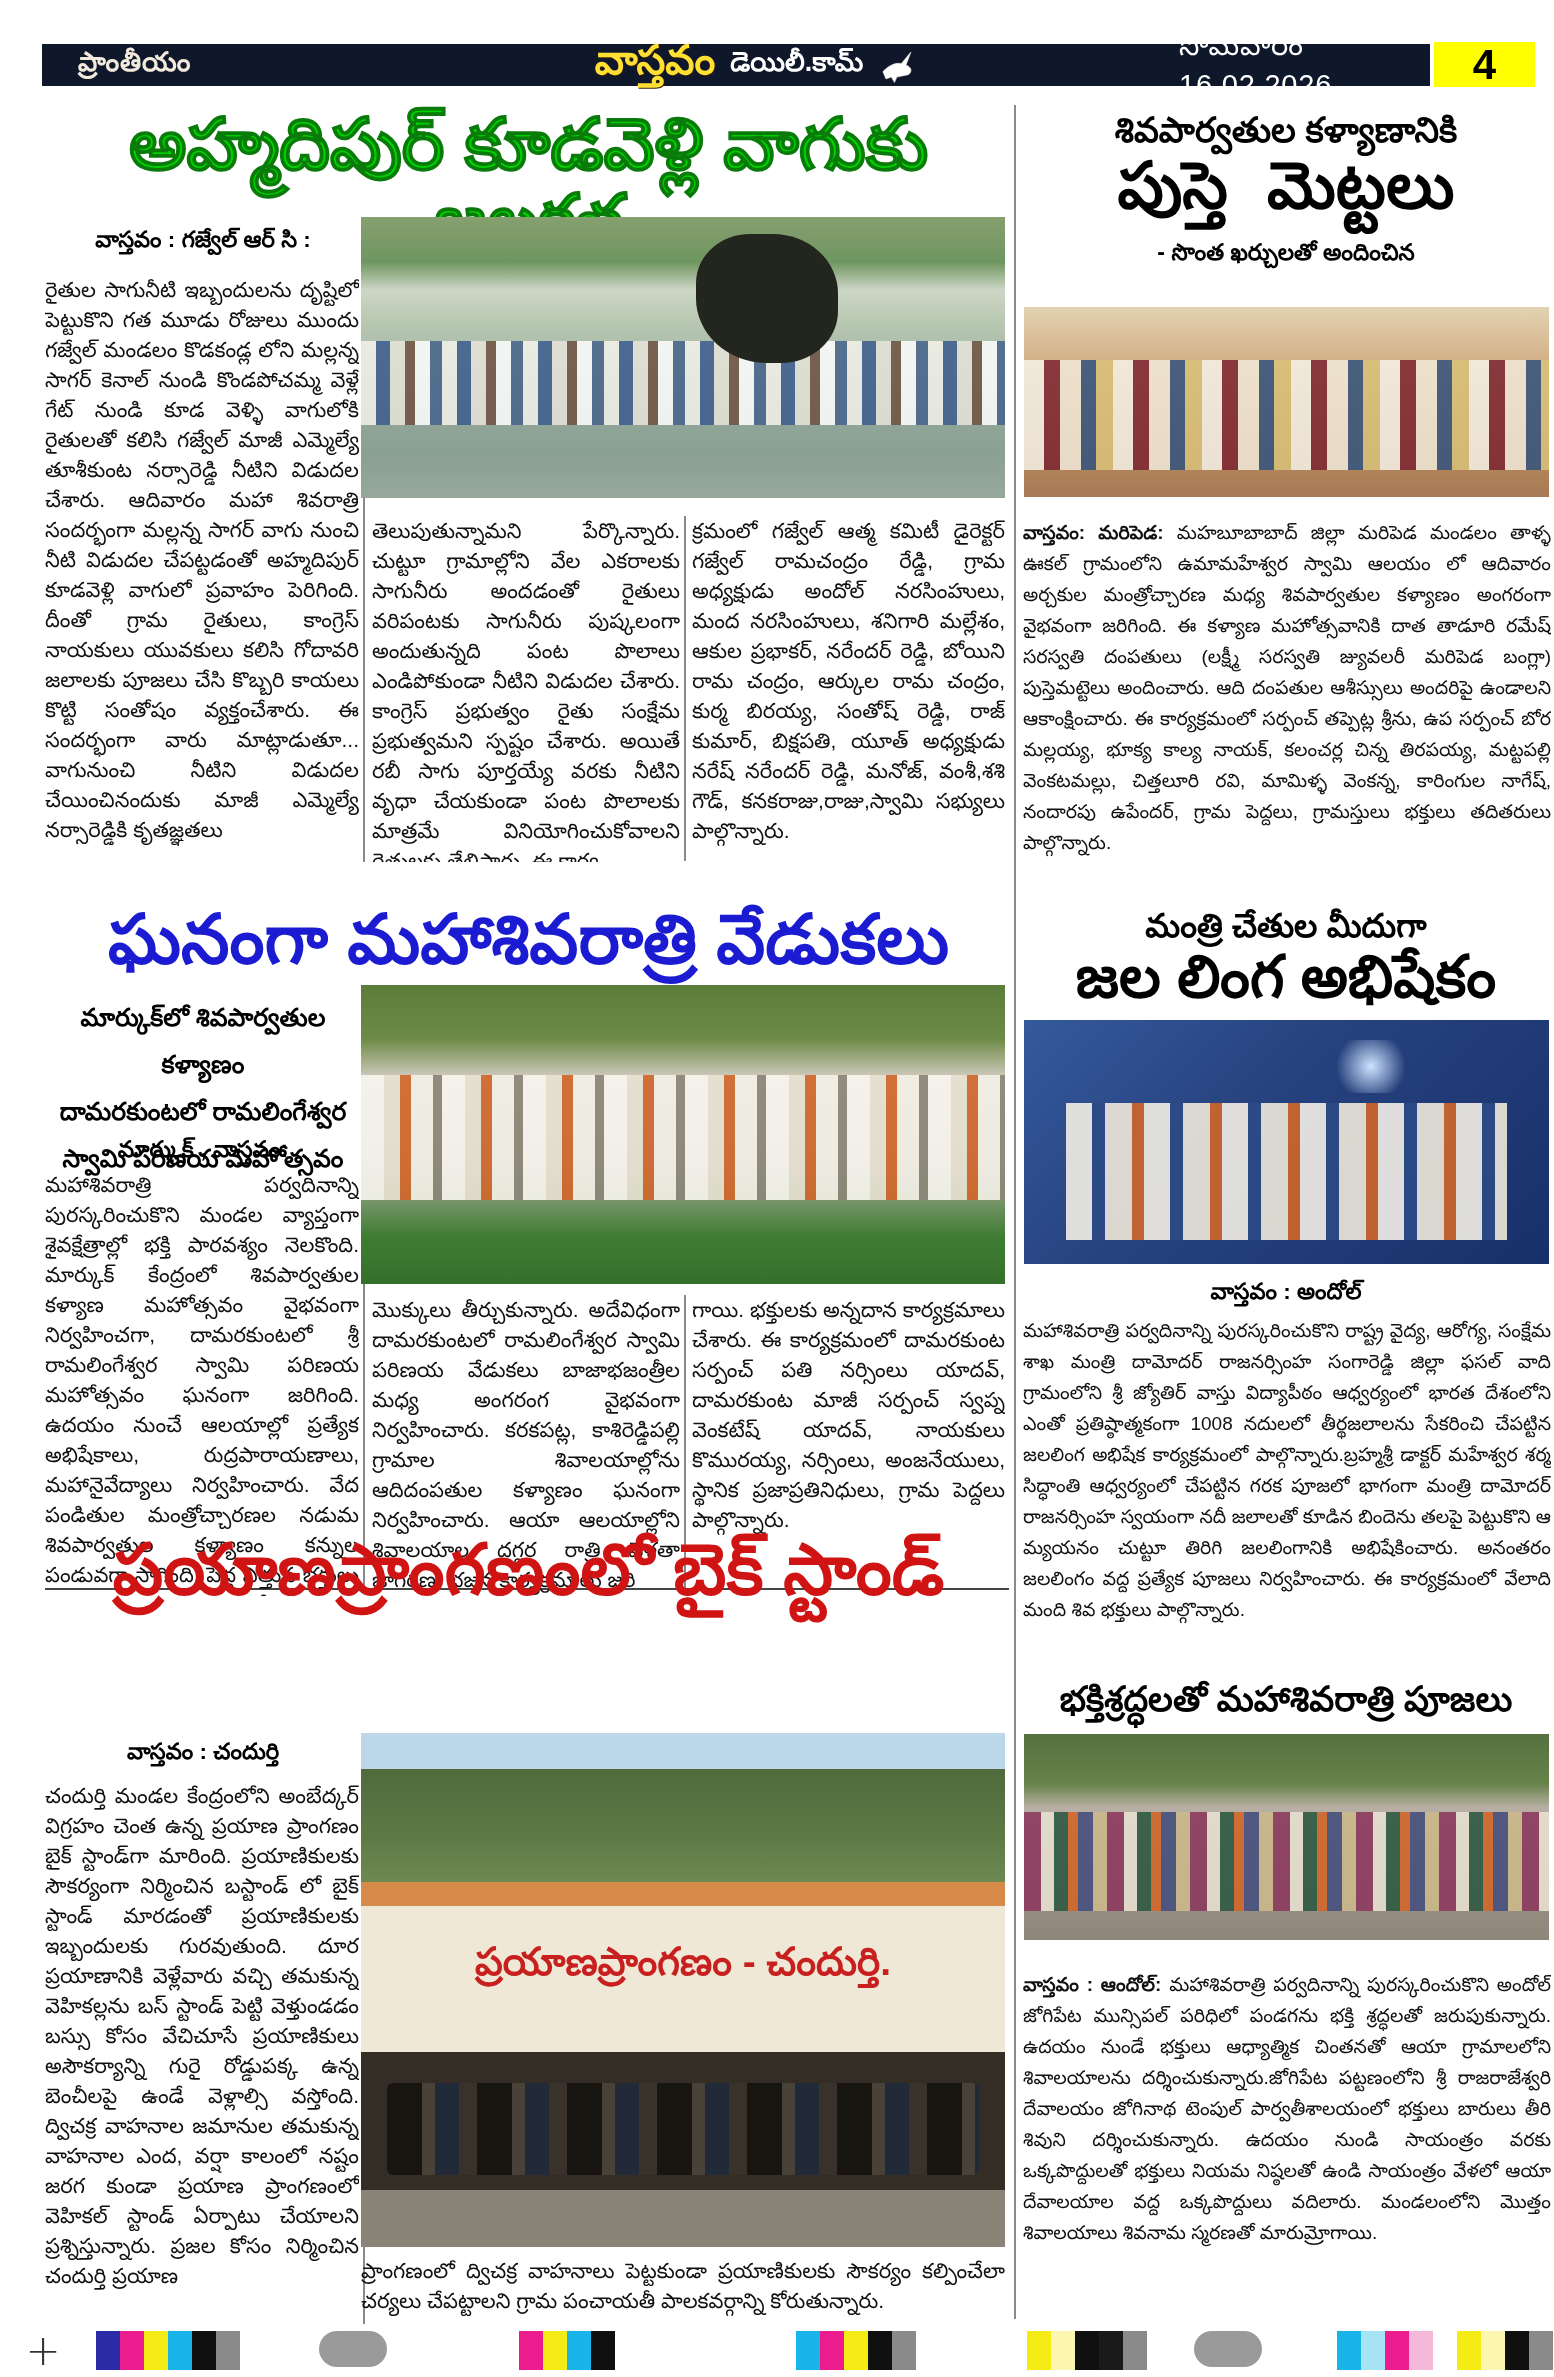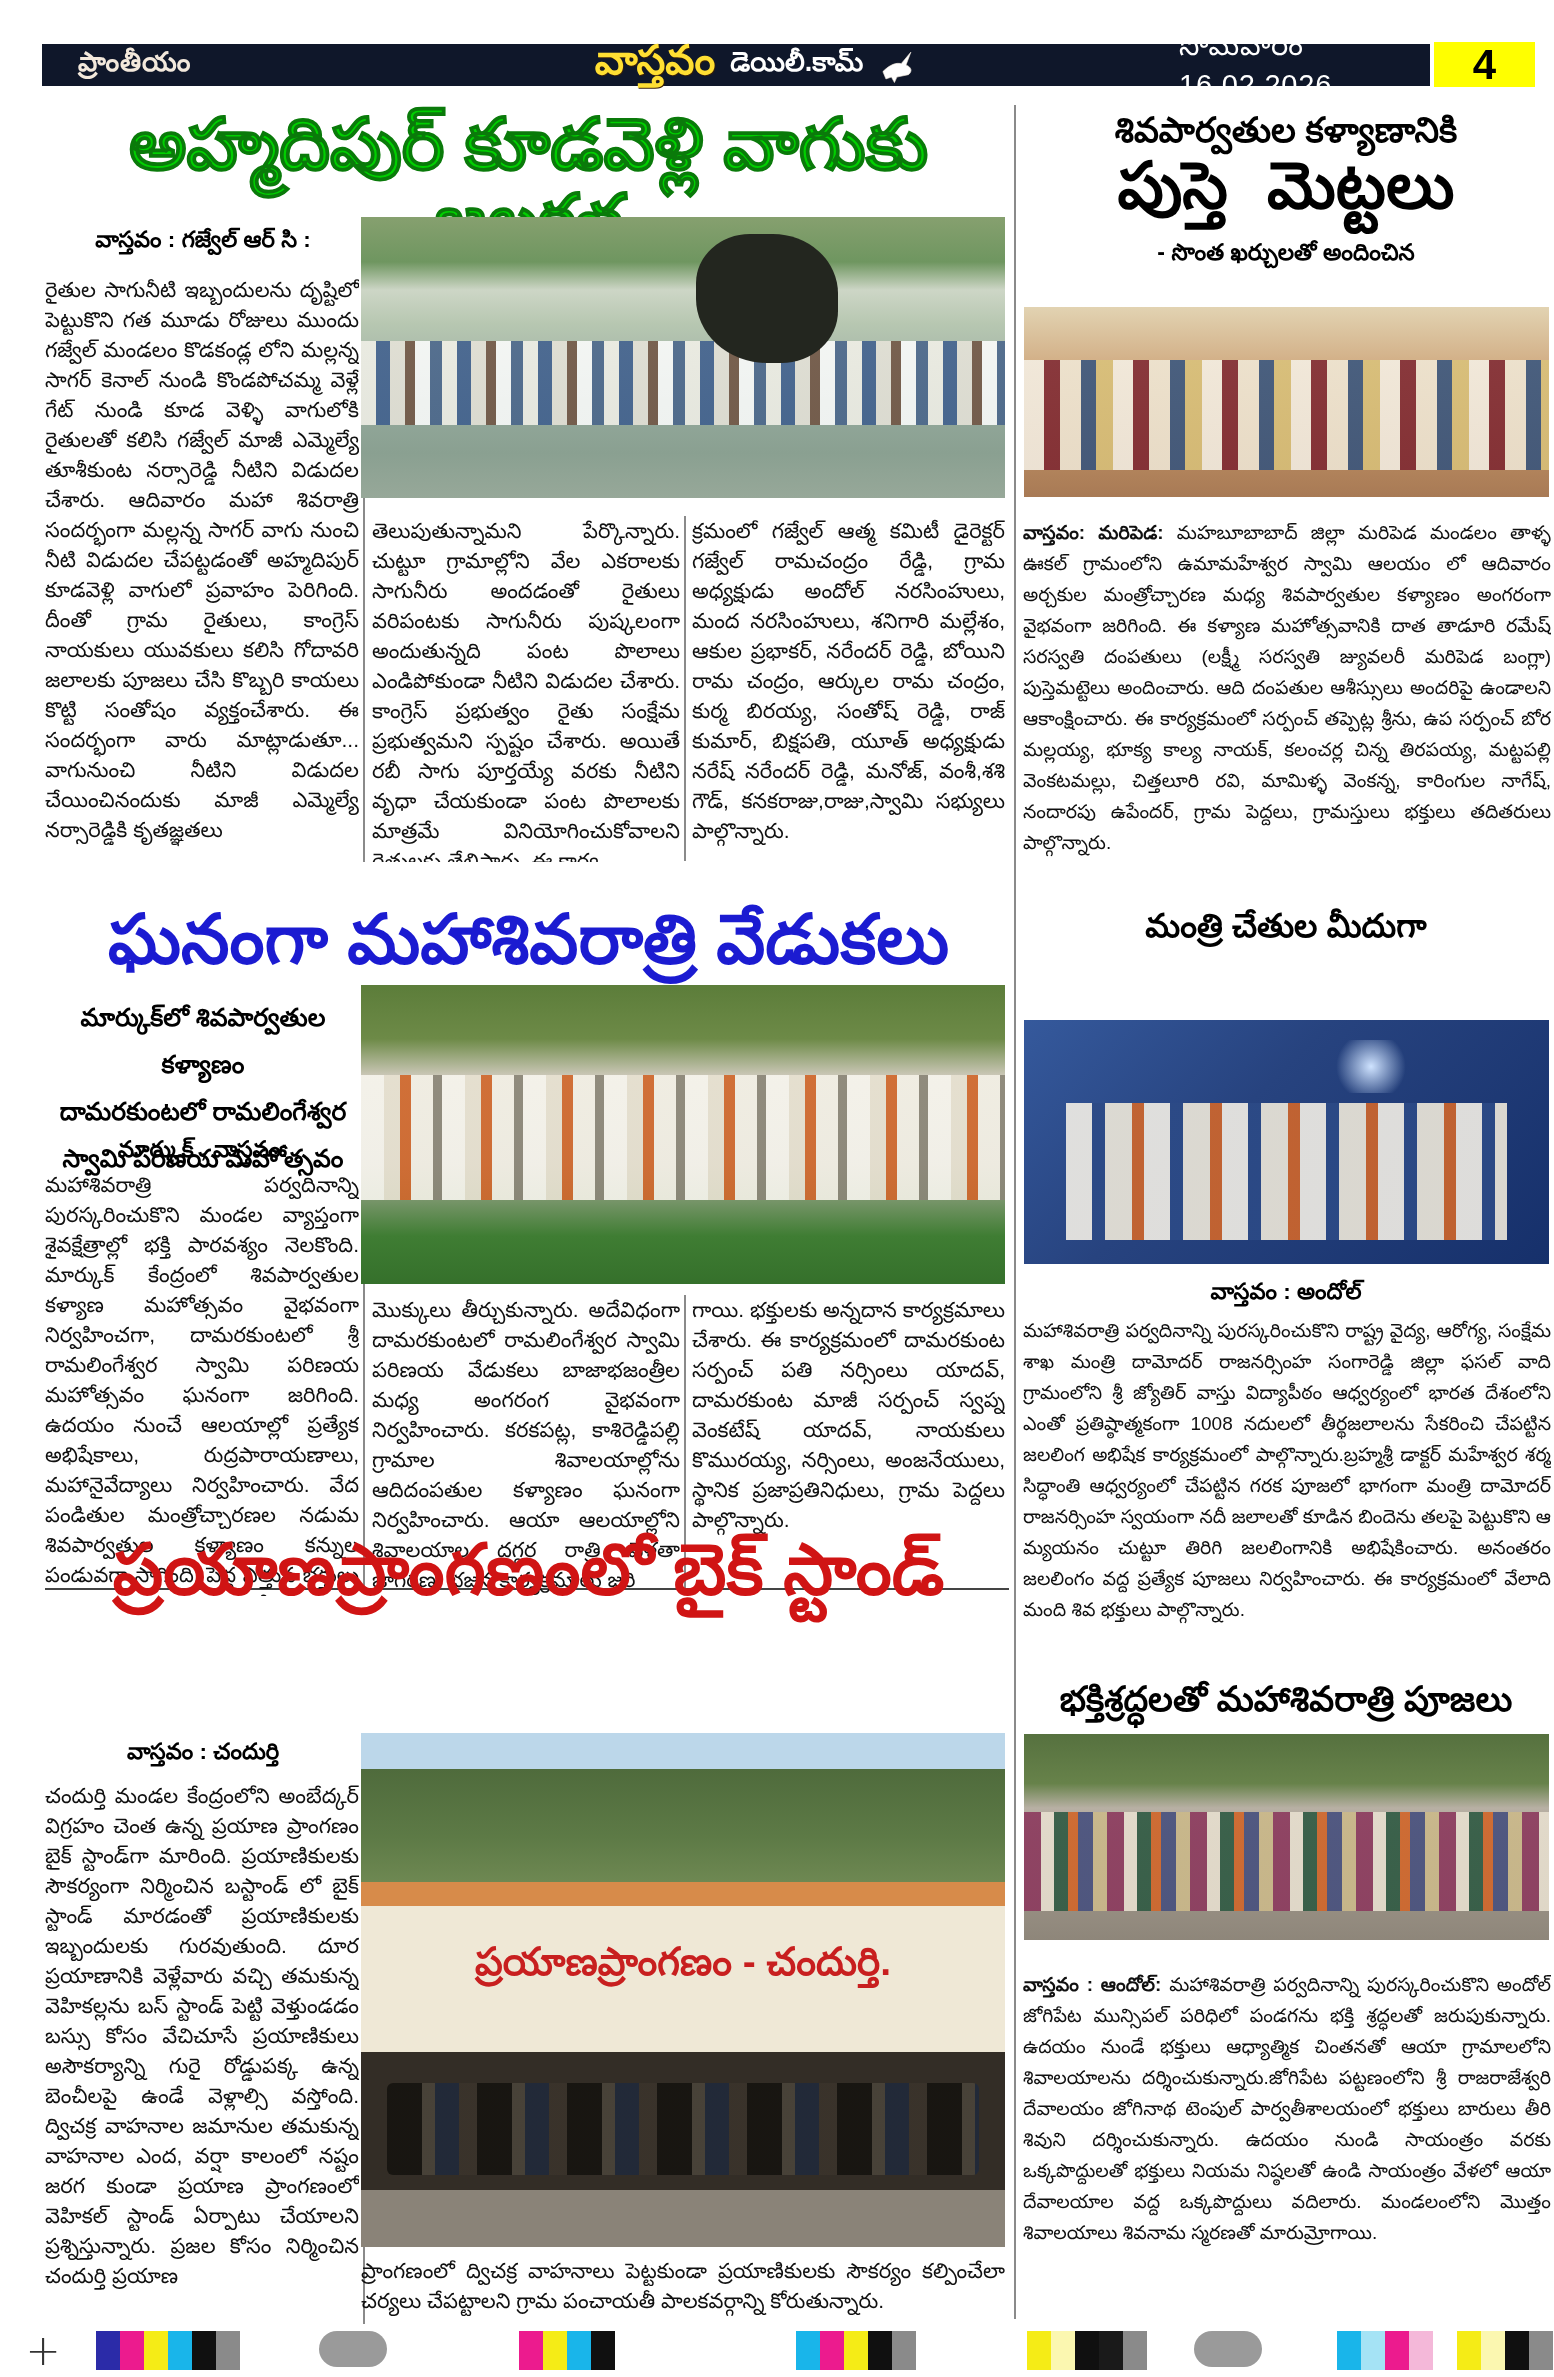--- a/index.html
+++ b/index.html
@@ -126,20 +126,21 @@
 స్వామి పరిణయ మహోత్సవం</div>
   <div class="abs byline" style="left:45px;top:1136px;width:316px;font-size:23px;">మార్కుక్ , వాస్తవం:</div>
   <div class="abs photo photo-group" style="left:361px;top:985px;width:644px;height:299px;">
     <div class="group-people"></div>
   </div>
   <div class="abs body-text" style="left:45px;top:1170px;width:314px;height:426px;">మహాశివరాత్రి పర్వదినాన్ని పురస్కరించుకొని మండల వ్యాప్తంగా శైవక్షేత్రాల్లో భక్తి పారవశ్యం నెలకొంది. మార్కుక్ కేంద్రంలో శివపార్వతుల కళ్యాణ మహోత్సవం వైభవంగా నిర్వహించగా, దామరకుంటలో శ్రీ రామలింగేశ్వర స్వామి పరిణయ మహోత్సవం ఘనంగా జరిగింది. ఉదయం నుంచే ఆలయాల్లో ప్రత్యేక అభిషేకాలు, రుద్రపారాయణాలు, మహానైవేద్యాలు నిర్వహించారు. వేద పండితుల మంత్రోచ్చారణల నడుమ శివపార్వతుల కళ్యాణం కన్నుల పండువగా సాగింది. పెద్ద ఎత్తున భక్తులు హాజరై తాళిబొట్టు దర్శనం చేసుకుని</div>
   <div class="abs body-text" style="left:372px;top:1295px;width:308px;height:301px;">మొక్కులు తీర్చుకున్నారు. అదేవిధంగా దామరకుంటలో రామలింగేశ్వర స్వామి పరిణయ వేడుకలు బాజాభజంత్రీల మధ్య అంగరంగ వైభవంగా నిర్వహించారు. కరకపట్ల, కాశిరెడ్డిపల్లి గ్రామాల శివాలయాల్లోను ఆదిదంపతుల కళ్యాణం ఘనంగా నిర్వహించారు. ఆయా ఆలయాల్లోని శివాలయాల దగ్గర రాత్రి వేళతా జాగరణ, భజన కార్యక్రమాలు జరి</div>
   <div class="abs body-text" style="left:692px;top:1295px;width:313px;height:256px;">గాయి. భక్తులకు అన్నదాన కార్యక్రమాలు చేశారు. ఈ కార్యక్రమంలో దామరకుంట సర్పంచ్ పతి నర్సింలు యాదవ్, దామరకుంట మాజీ సర్పంచ్ స్వప్న వెంకటేష్ యాదవ్, నాయకులు కొమురయ్య, నర్సింలు, అంజనేయులు, స్థానిక ప్రజాప్రతినిధులు, గ్రామ పెద్దలు పాల్గొన్నారు.</div>
 
   <div class="abs kicker" style="left:1023px;top:907px;width:526px;font-size:33px;">మంత్రి చేతుల మీదుగా</div>
+  <div class="abs hl-black" style="left:1023px;top:943px;width:526px;font-size:59px;">జల లింగ అభిషేకం</div>
   <div class="abs photo photo-temple" style="left:1024px;top:1020px;width:525px;height:244px;">
     <div class="temple-glow"></div>
     <div class="temple-people"></div>
   </div>
   <div class="abs byline" style="left:1023px;top:1279px;width:526px;">వాస్తవం : అందోల్</div>
   <div class="abs body-text body-wide" style="left:1023px;top:1315px;width:528px;height:347px;">మహాశివరాత్రి పర్వదినాన్ని  పురస్కరించుకొని రాష్ట్ర వైద్య, ఆరోగ్య, సంక్షేమ శాఖ మంత్రి దామోదర్ రాజనర్సింహ సంగారెడ్డి జిల్లా ఫసల్ వాది గ్రామంలోని శ్రీ జ్యోతిర్ వాస్తు విద్యాపీఠం ఆధ్వర్యంలో భారత దేశంలోని ఎంతో ప్రతిష్ఠాత్మకంగా 1008 నదులలో తీర్థజలాలను సేకరించి చేపట్టిన జలలింగ అభిషేక కార్యక్రమంలో పాల్గొన్నారు.బ్రహ్మశ్రీ డాక్టర్ మహేశ్వర శర్మ సిద్ధాంతి ఆధ్వర్యంలో చేపట్టిన గరక పూజలో భాగంగా మంత్రి దామోదర్ రాజనర్సింహ స్వయంగా నదీ జలాలతో కూడిన బిందెను తలపై పెట్టుకొని ఆ మ్యయనం చుట్టూ తిరిగి జలలింగానికి అభిషేకించారు. అనంతరం జలలింగం వద్ద ప్రత్యేక పూజలు నిర్వహించారు. ఈ కార్యక్రమంలో వేలాది మంది శివ భక్తులు పాల్గొన్నారు.</div>
 
   <div class="abs hl hl-red" style="left:45px;top:1533px;width:967px;">ప్రయాణప్రాంగణంలో బైక్ స్టాండ్</div>
   <div class="abs byline" style="left:45px;top:1739px;width:316px;">వాస్తవం : చందుర్తి</div>
   <div class="abs photo photo-busstand" style="left:361px;top:1733px;width:644px;height:514px;">

